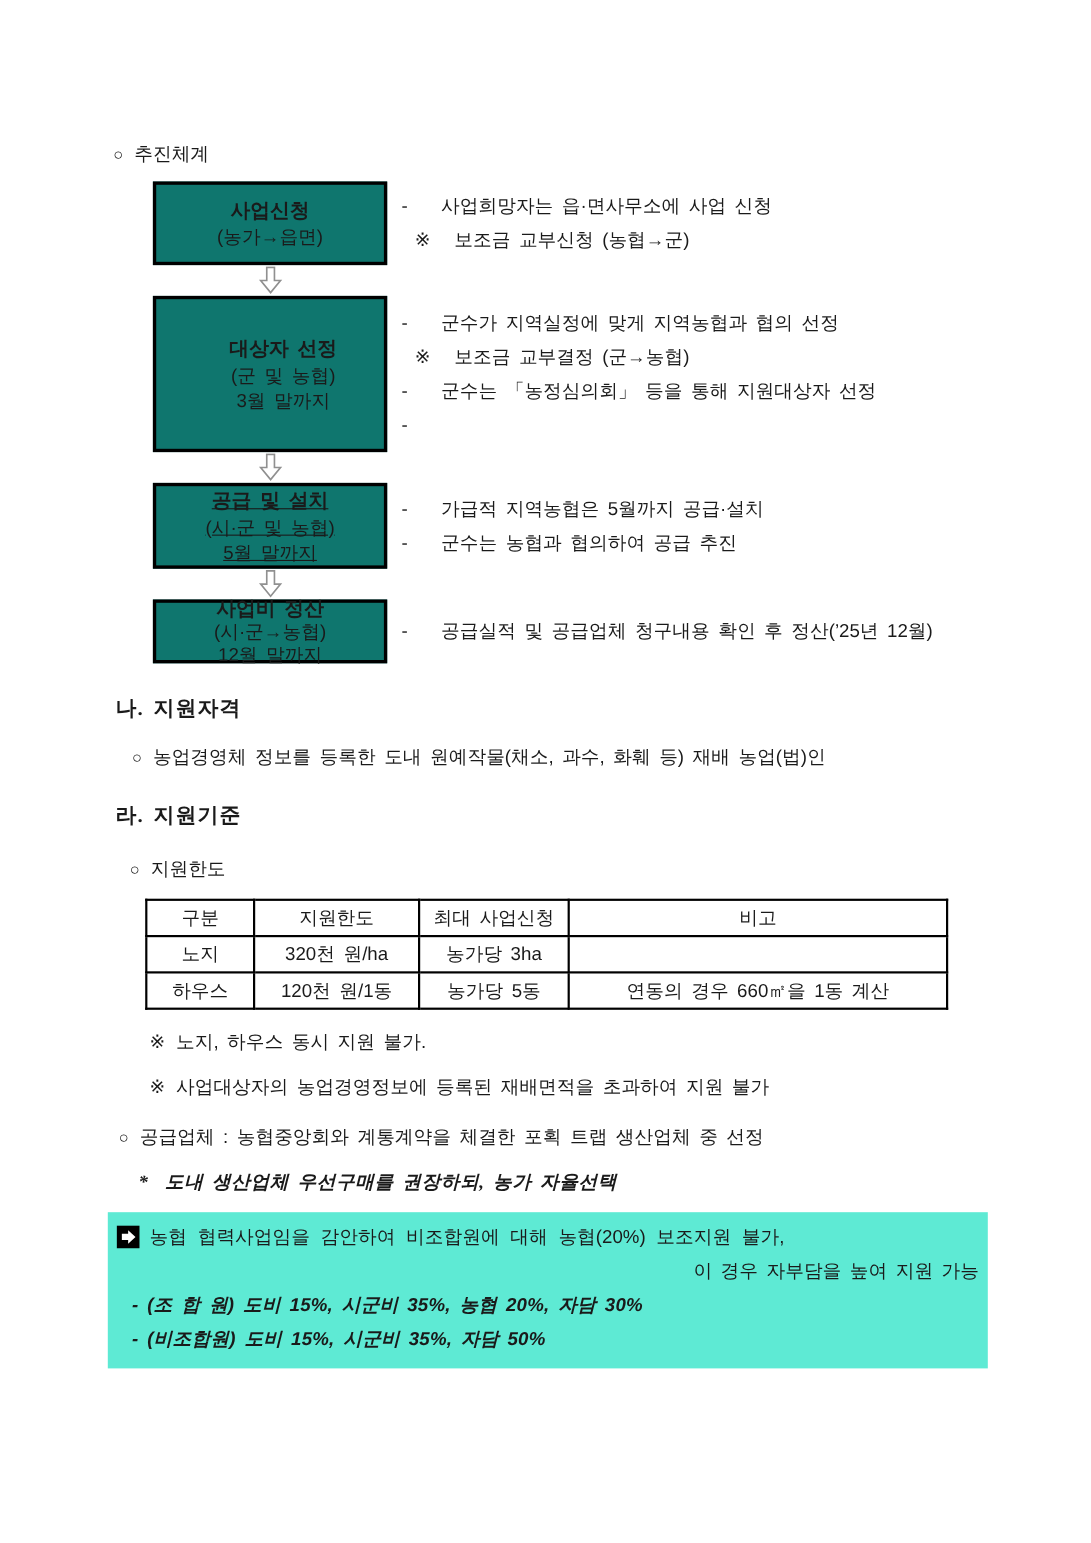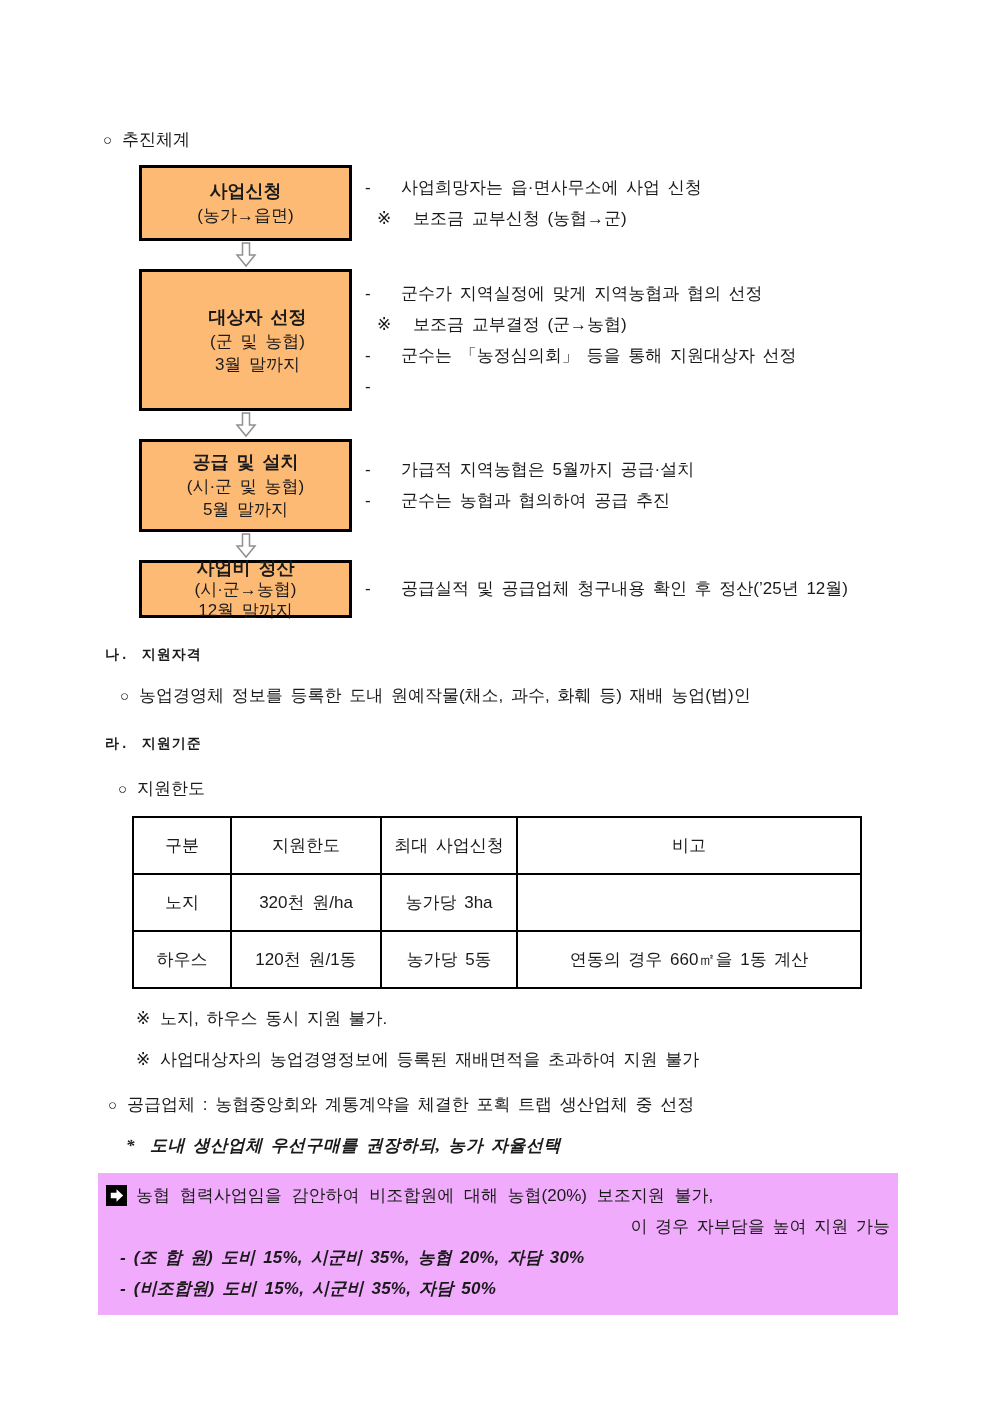--- a/index.html
+++ b/index.html
@@ -13,70 +13,70 @@
   
   .bullet-line{display:flex;align-items:baseline;}
   .circ{font-size:15px;margin-right:10px;flex-shrink:0;}
   .intro{margin-left:3px;margin-bottom:14px;font-size:17px;}
 
   
   .flowchart{margin-left:39px;}
   .flow-row{display:flex;align-items:center;}
   .flow-box{
     box-sizing:border-box;width:213px;flex-shrink:0;
-    border:3px solid #000;background:#fdba74;
+    border:3px solid #000;background:#0f766e;
     display:flex;flex-direction:column;justify-content:center;
     text-align:center;
   }
   .fb-0{height:76px;}
   .fb-1{height:142px;padding-left:24px;}
-  .fb-2{height:93px;}
+  .fb-2{height:78px;text-decoration:underline;}
   .fb-3{height:58px;}
   .flow-title{font-weight:bold;font-size:18px;line-height:25px;}
   .flow-sub{font-size:17px;line-height:23px;}
   .fb-3 .flow-title{line-height:22px;}
   .fb-3 .flow-sub{line-height:21px;}
   .flow-arrow{width:213px;text-align:center;line-height:0;margin:1px 0;}
   .flow-notes{margin-left:13px;white-space:nowrap;}
   .note-line{display:flex;margin:7px 0;line-height:24px;}
   .note-line.indent{margin-left:12px;}
   .note-marker{display:inline-block;min-width:18px;margin-right:6px;}
   .note-text{display:inline-block;margin-left:12px;}
 
   
   .heading{
-    font-family:Liberation Mono, monospace;
-    font-weight:bold;font-size:14px;margin:28px 0 0 5px;letter-spacing:1px;
+    font-family:Liberation Serif, serif;
+    font-weight:bold;font-size:19px;margin:28px 0 0 5px;letter-spacing:1px;
   }
   .body-line{margin:20px 0 0 20px;}
   .limit-line{margin:24px 0 0 18px;}
 
   
   table.limits{
     border-collapse:collapse;margin:16px 0 0 32px;width:728px;
     table-layout:fixed;
   }
   table.limits th,table.limits td{
     border:2px solid #000;height:31px;text-align:center;
-    font-weight:normal;font-size:17px;padding:12px 4px;margin-left:16px;
+    font-weight:normal;font-size:17px;padding:0 4px;margin-left:16px;
   }
   .col-0{width:98px;}.col-1{width:150px;}.col-2{width:136px;}.col-3{width:344px;}
 
   .footnote{margin:18px 0 0 36px;}
   .supplier{margin:22px 0 0 8px;}
   .supplier-sub{
     margin:18px 0 0 26px;
     font-family:"Liberation Serif","DejaVu Serif",serif;
     font-weight:bold;font-style:italic;font-size:17px;letter-spacing:0.5px;
   }
 
   
   .highlight{
     box-sizing:border-box;width:800px;margin:16px 0 0 -2px;
-    background:#f0abfc;padding:10px 8px 14px 8px;
+    background:#5eead4;padding:10px 8px 14px 8px;
   }
   .hl-line1{display:flex;align-items:flex-start;line-height:25px;}
   .hl-icon{flex-shrink:0;margin:2px 9px 0 0;line-height:0;}
   .hl-text1{word-spacing:5px;}
   .hl-line2{margin:6px 0 0 34px;line-height:25px;text-align:right;}
   .hl-example-label{margin:7px 0 0 14px;line-height:25px;}
   .hl-example{margin:6px 0 0 14px;line-height:25px;font-weight:600;letter-spacing:0.2px;font-style:italic;}
 </style>
 </head>
 <body>

